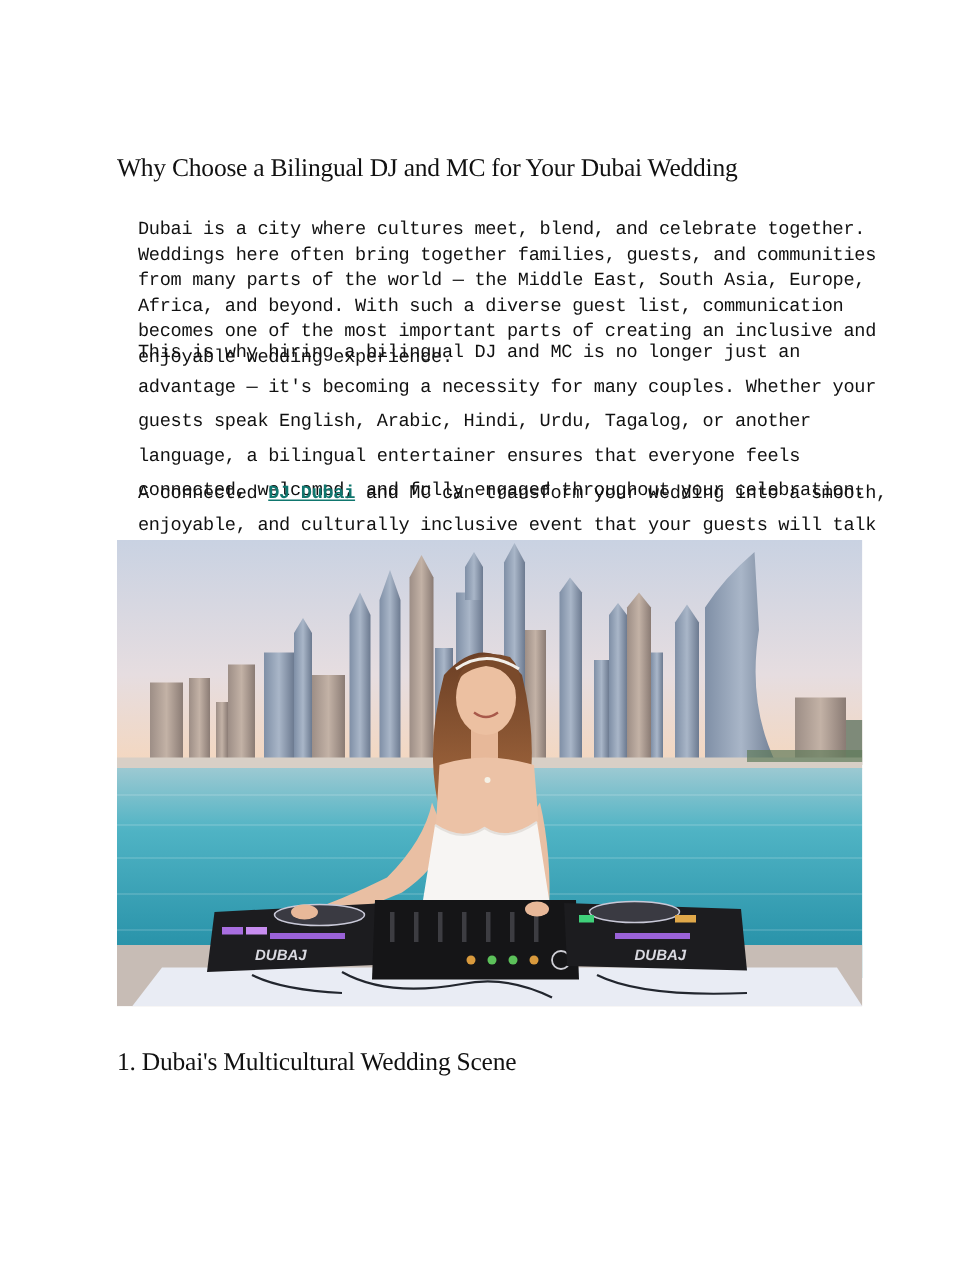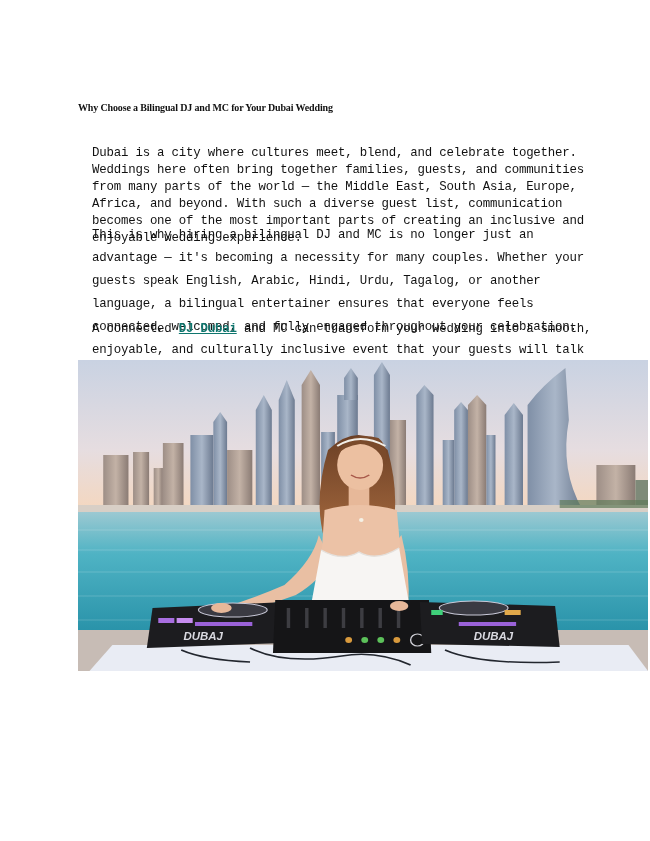--- a/index.html
+++ b/index.html
@@ -17,22 +17,22 @@
     }
     .page {
       position: absolute;
       left: 0; top: 0;
       width: 650px; height: 841px;
       background: #ffffff;
     }
     .heading {
       position: absolute;
       left: 78px;
-      font-weight: bold;
-      font-size: 10px;
+      font-weight: normal;
+      font-size: 17px;
       letter-spacing: -0.15px;
       margin: 0;
       white-space: nowrap;
     }
     #h1 { top: 102px; }
     #h2 { top: 698px; }
     .para {
       position: absolute;
       left: 78px;
       width: 500px;
@@ -47,21 +47,21 @@
     .link {
       color: #0f766e;
       font-weight: bold;
       text-decoration: underline;
       cursor: pointer;
     }
     .figure {
       position: absolute;
       left: 78px;
       top: 360px;
-      width: 570px;
+      width: 497px;
       height: 311px;
       overflow: hidden;
     }
     .figure svg { display: block; width: 100%; height: 100%; }
   </style>
 </head>
 <body>
 
 <div class="page">
 
@@ -206,14 +206,15 @@
         <path d="M150,288 Q180,305 230,296 Q260,290 290,305" fill="none" stroke="#22262e" stroke-width="1.5"></path>
         <path d="M320,290 Q350,305 420,302" fill="none" stroke="#22262e" stroke-width="1.5"></path>
         <path d="M90,290 Q110,300 150,302" fill="none" stroke="#22262e" stroke-width="1.5"></path>
       </g>
 
       <ellipse cx="125" cy="248" rx="9" ry="5" fill="#e7b899"></ellipse>
       <ellipse cx="280" cy="246" rx="8" ry="5" fill="#e7b899"></ellipse>
     </svg>
   </div>
 
+  <h2 id="h2" class="heading">1. Dubai's Multicultural Wedding Scene</h2>
 
 </div>
 
 </body></html>

